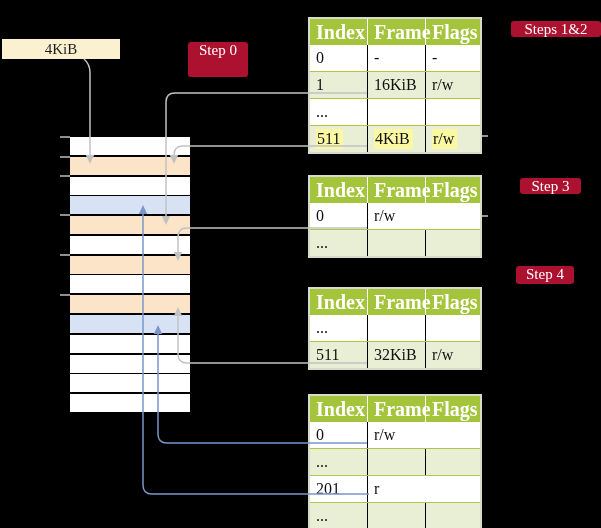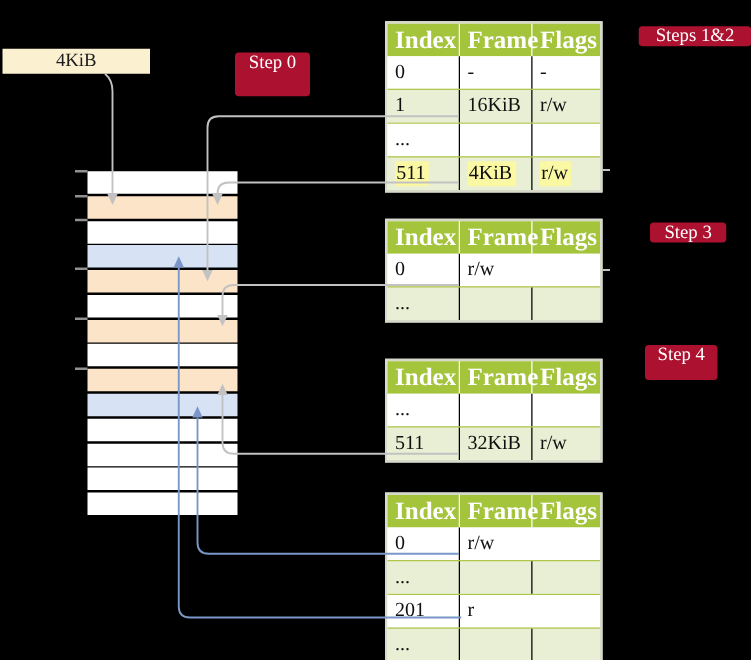--- a/index.html
+++ b/index.html
@@ -42,21 +42,21 @@
 </head>
 <body>
 
 <div id="canvas">
 
   <div id="pagesize">4KiB</div>
 
   <div class="steplabel" id="step-0" style="left: 188px; top: 42px; width: 60px; height: 35px; line-height: 17px;">Step 0</div>
   <div class="steplabel" id="step-12" style="left: 511px; top: 21px; width: 90px; height: 16px; line-height: 16px;">Steps 1&amp;2</div>
   <div class="steplabel" id="step-3" style="left: 520px; top: 158px; width: 61px; height: 16px; line-height: 16px; margin-top: 20px;">Step 3</div>
-  <div class="steplabel" id="step-4" style="left: 516px; top: 276px; width: 58px; height: 28px; line-height: 16px;">Step 4</div>
+  <div class="steplabel" id="step-4" style="left: 516px; top: 266px; width: 58px; height: 18px; line-height: 16px;">Step 4</div>
 
   <div id="strip">
       <div class="srow" style="top: 0px; background: rgb(255, 255, 255);"></div>
       <div class="srow" style="top: 19.785px; background: rgb(252, 228, 200);"></div>
       <div class="srow" style="top: 39.57px; background: rgb(255, 255, 255);"></div>
       <div class="srow" style="top: 59.355px; background: rgb(215, 227, 245);"></div>
       <div class="srow" style="top: 79.14px; background: rgb(252, 228, 200);"></div>
       <div class="srow" style="top: 98.925px; background: rgb(255, 255, 255);"></div>
       <div class="srow" style="top: 118.71px; background: rgb(252, 228, 200);"></div>
       <div class="srow" style="top: 138.495px; background: rgb(255, 255, 255);"></div>

